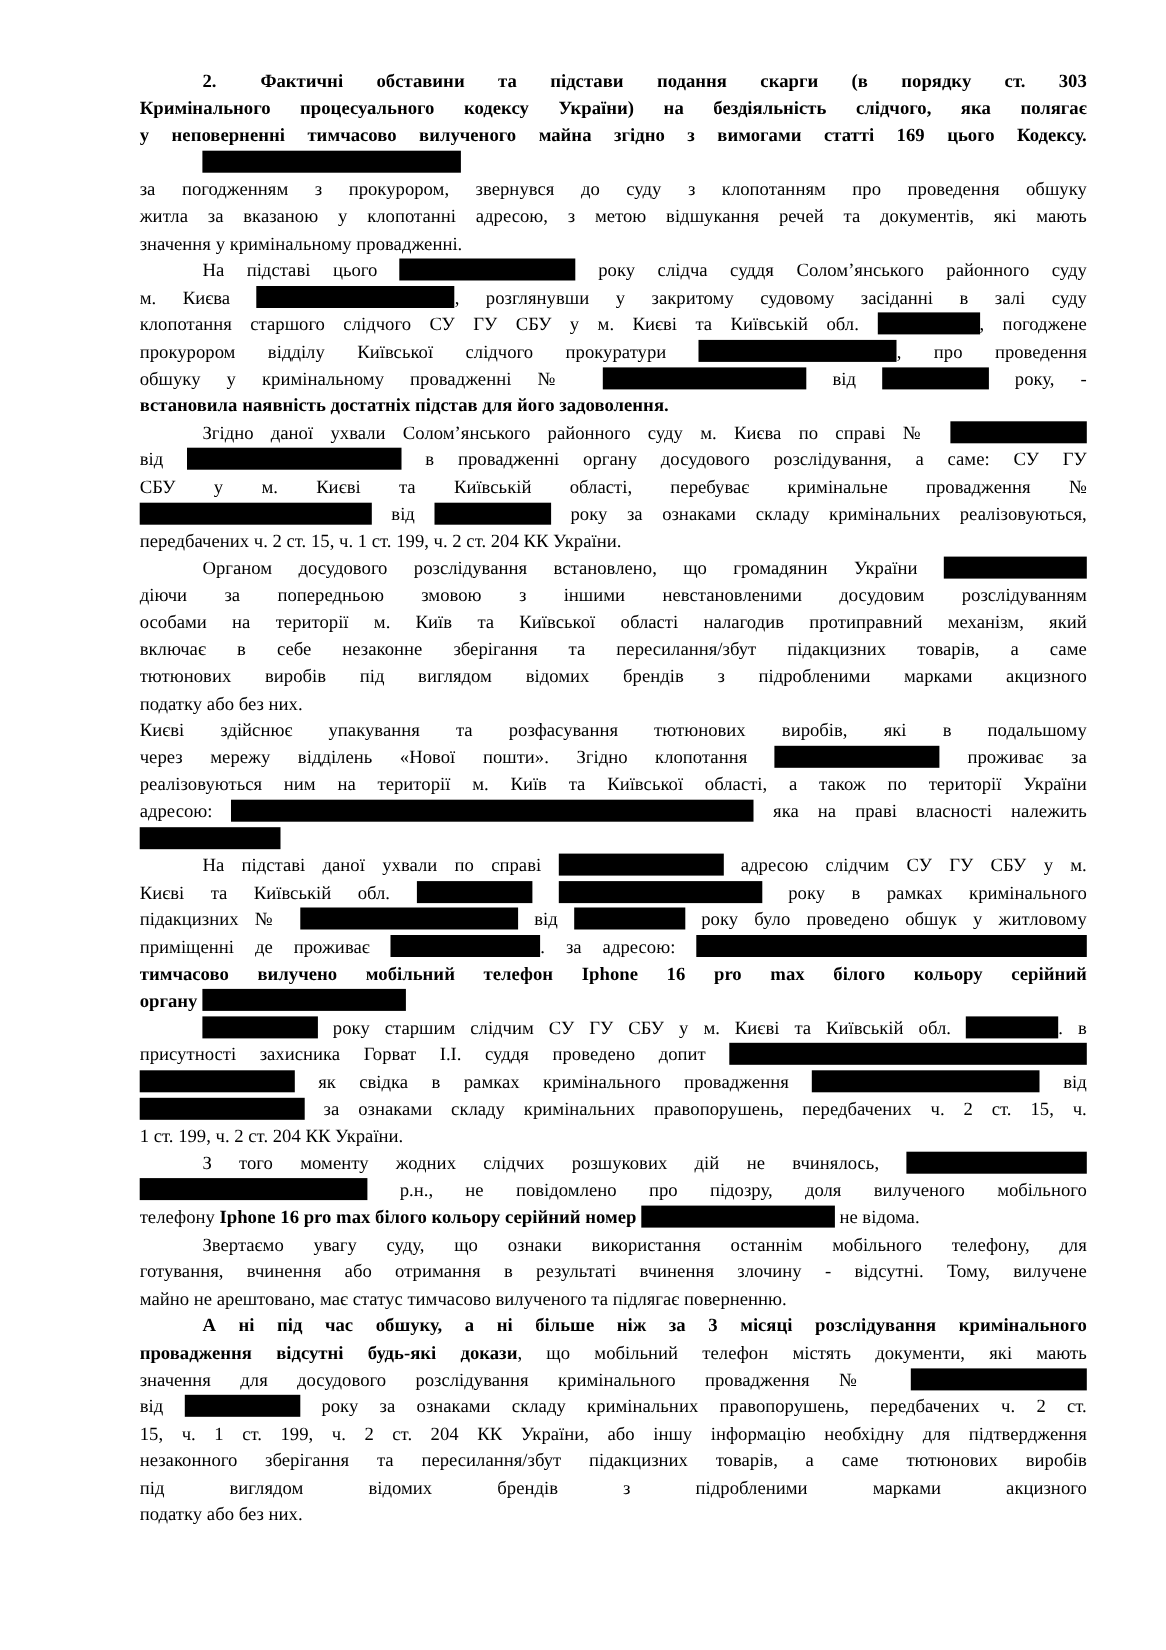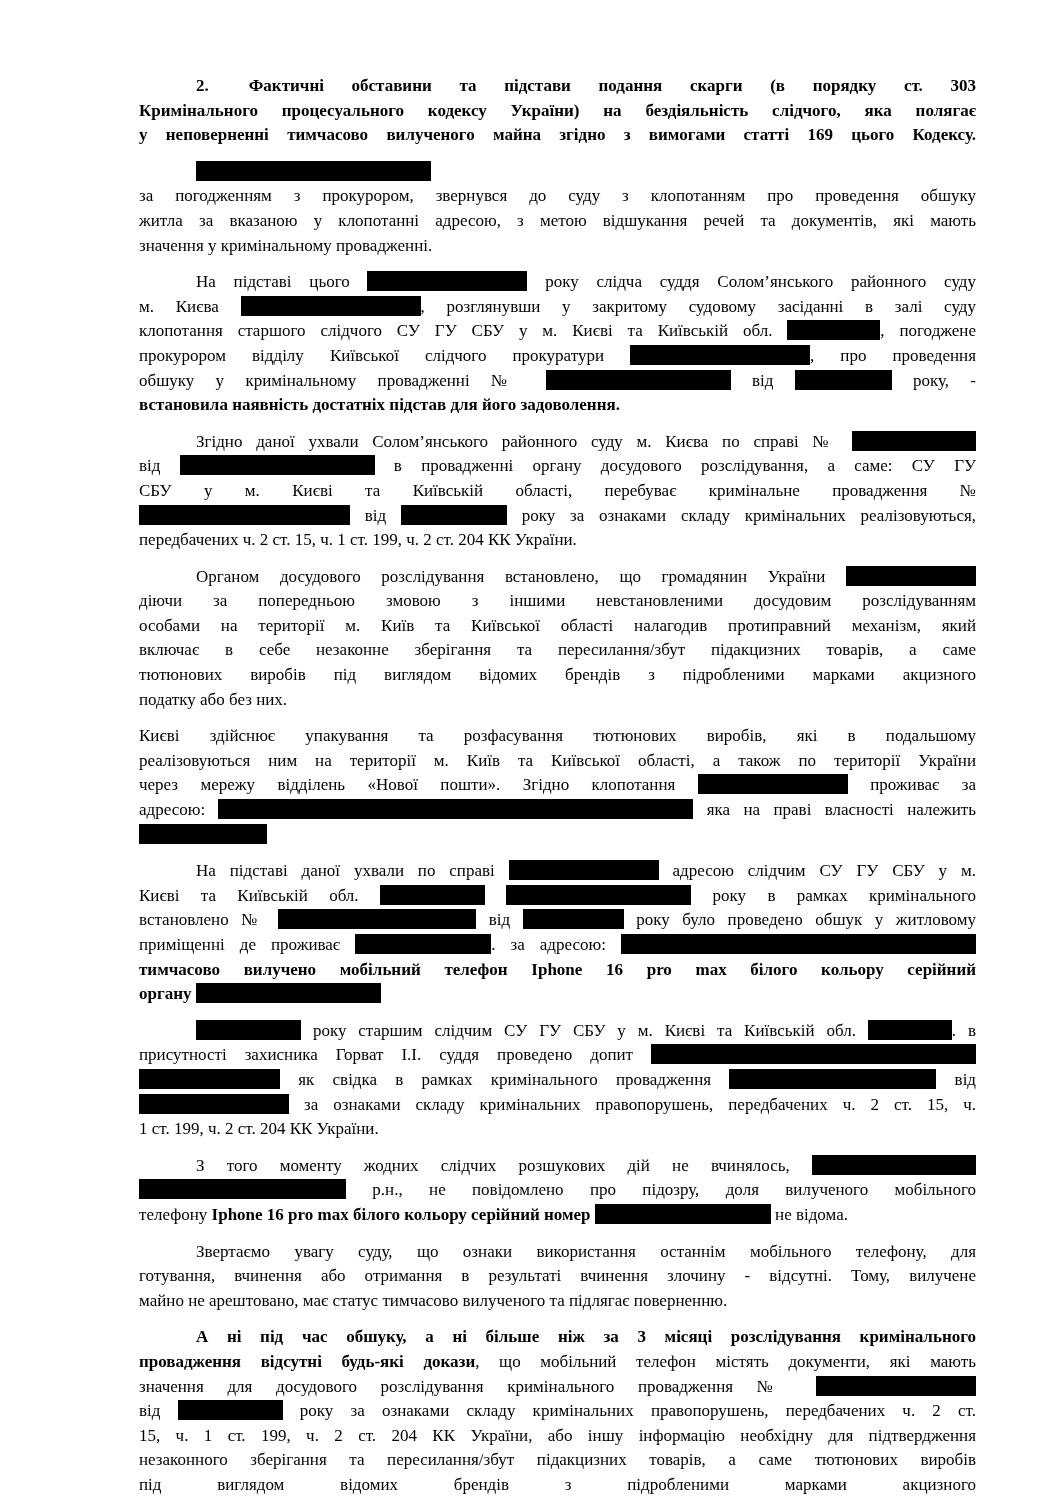--- a/index.html
+++ b/index.html
@@ -13,21 +13,21 @@
     font-size: 17px;
     line-height: 24.6px;
     overflow: hidden;
   }
   .content {
     position: absolute;
     left: 127px;
     top: 62px;
     width: 861px;
   }
-  .para { margin: 12px; padding: 0; }
+  .para { margin: 0; padding: 0; }
   .line {
     text-align: justify;
     -moz-text-align-last: justify;
     text-align-last: justify;
     white-space: normal;
   }
   .line.last {
     -moz-text-align-last: left;
     text-align-last: left;
   }
@@ -79,29 +79,29 @@
       <div class="para">
         <div class="line indent"><span class="seg-normal">Органом досудового розслідування встановлено, що громадянин України </span><span class="redact" style="width: 130px;"></span></div>
         <div class="line"><span class="seg-normal">діючи за попередньою змовою з іншими невстановленими досудовим розслідуванням</span></div>
         <div class="line"><span class="seg-normal">особами на території м. Київ та Київської області налагодив протиправний механізм, який</span></div>
         <div class="line"><span class="seg-normal">включає в себе незаконне зберігання та пересилання/збут підакцизних товарів, а саме</span></div>
         <div class="line"><span class="seg-normal">тютюнових виробів під виглядом відомих брендів з підробленими марками акцизного</span></div>
         <div class="line last"><span class="seg-normal">податку або без них.</span></div>
       </div>
       <div class="para">
         <div class="line"><span class="seg-normal">Києві здійснює упакування та розфасування тютюнових виробів, які в подальшому</span></div>
+        <div class="line"><span class="seg-normal">через мережу відділень «Нової пошти». Згідно клопотання </span><span class="redact" style="width: 150px;"></span><span class="seg-normal"> проживає за</span></div>
         <div class="line"><span class="seg-normal">реалізовуються ним на території м. Київ та Київської області, а також по території України</span></div>
-        <div class="line"><span class="seg-normal">через мережу відділень «Нової пошти». Згідно клопотання </span><span class="redact" style="width: 150px;"></span><span class="seg-normal"> проживає за</span></div>
         <div class="line"><span class="seg-normal">адресою: </span><span class="redact" style="width: 475px;"></span><span class="seg-normal"> яка на праві власності належить</span></div>
         <div class="line last"><span class="redact" style="width: 128px;"></span></div>
       </div>
       <div class="para">
         <div class="line indent"><span class="seg-normal">На підставі даної ухвали по справі </span><span class="redact" style="width: 150px;"></span><span class="seg-normal"> адресою слідчим СУ ГУ СБУ у м.</span></div>
         <div class="line"><span class="seg-normal">Києві та Київській обл. </span><span class="redact" style="width: 105px;"></span><span class="seg-normal"> </span><span class="redact" style="width: 185px;"></span><span class="seg-normal"> року в рамках кримінального</span></div>
-        <div class="line"><span class="seg-normal">встановлено № </span><span class="redact" style="width: 198px;"></span><span class="seg-normal"> від </span><span class="redact" style="width: 101px;"></span><span class="seg-normal"> року було проведено обшук у житловому</span></div>
+        <div class="line"><span class="seg-normal">підакцизних № </span><span class="redact" style="width: 198px;"></span><span class="seg-normal"> від </span><span class="redact" style="width: 101px;"></span><span class="seg-normal"> року було проведено обшук у житловому</span></div>
         <div class="line"><span class="seg-normal">приміщенні де проживає </span><span class="redact" style="width: 136px;"></span><span class="seg-normal">. за адресою: </span><span class="redact" style="width: 355px;"></span></div>
         <div class="line"><span class="seg-bold">тимчасово вилучено мобільний телефон Iphone 16 pro max білого кольору серійний</span></div>
         <div class="line last"><span class="seg-bold">органу </span><span class="redact" style="width: 185px;"></span></div>
       </div>
       <div class="para">
         <div class="line indent"><span class="redact" style="width: 105px;"></span><span class="seg-normal"> року старшим слідчим СУ ГУ СБУ у м. Києві та Київській обл. </span><span class="redact" style="width: 84px;"></span><span class="seg-normal">. в</span></div>
         <div class="line"><span class="seg-normal">присутності захисника Горват І.І. суддя проведено допит </span><span class="redact" style="width: 325px;"></span></div>
         <div class="line"><span class="redact" style="width: 141px;"></span><span class="seg-normal"> як свідка в рамках кримінального провадження </span><span class="redact" style="width: 207px;"></span><span class="seg-normal"> від</span></div>
         <div class="line"><span class="redact" style="width: 150px;"></span><span class="seg-normal"> за ознаками складу кримінальних правопорушень, передбачених ч. 2 ст. 15, ч.</span></div>
         <div class="line last"><span class="seg-normal">1 ст. 199, ч. 2 ст. 204 КК України.</span></div>

